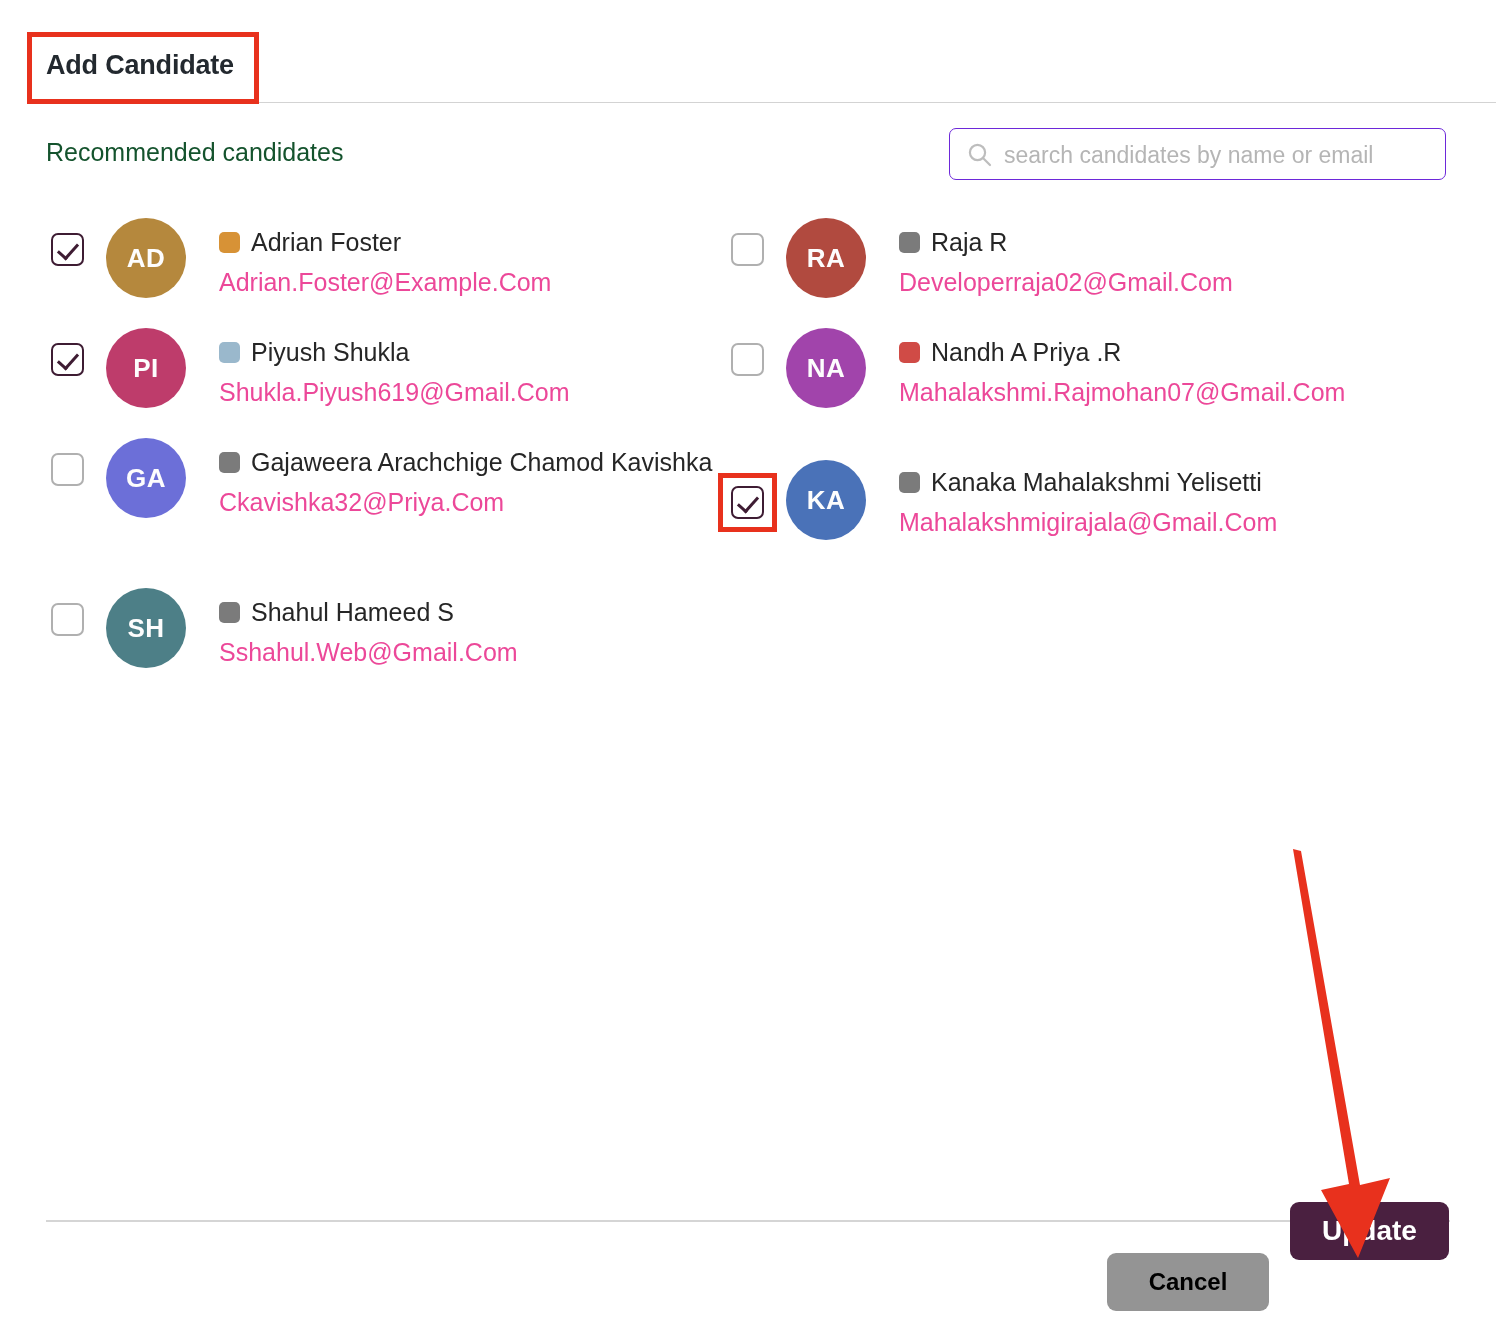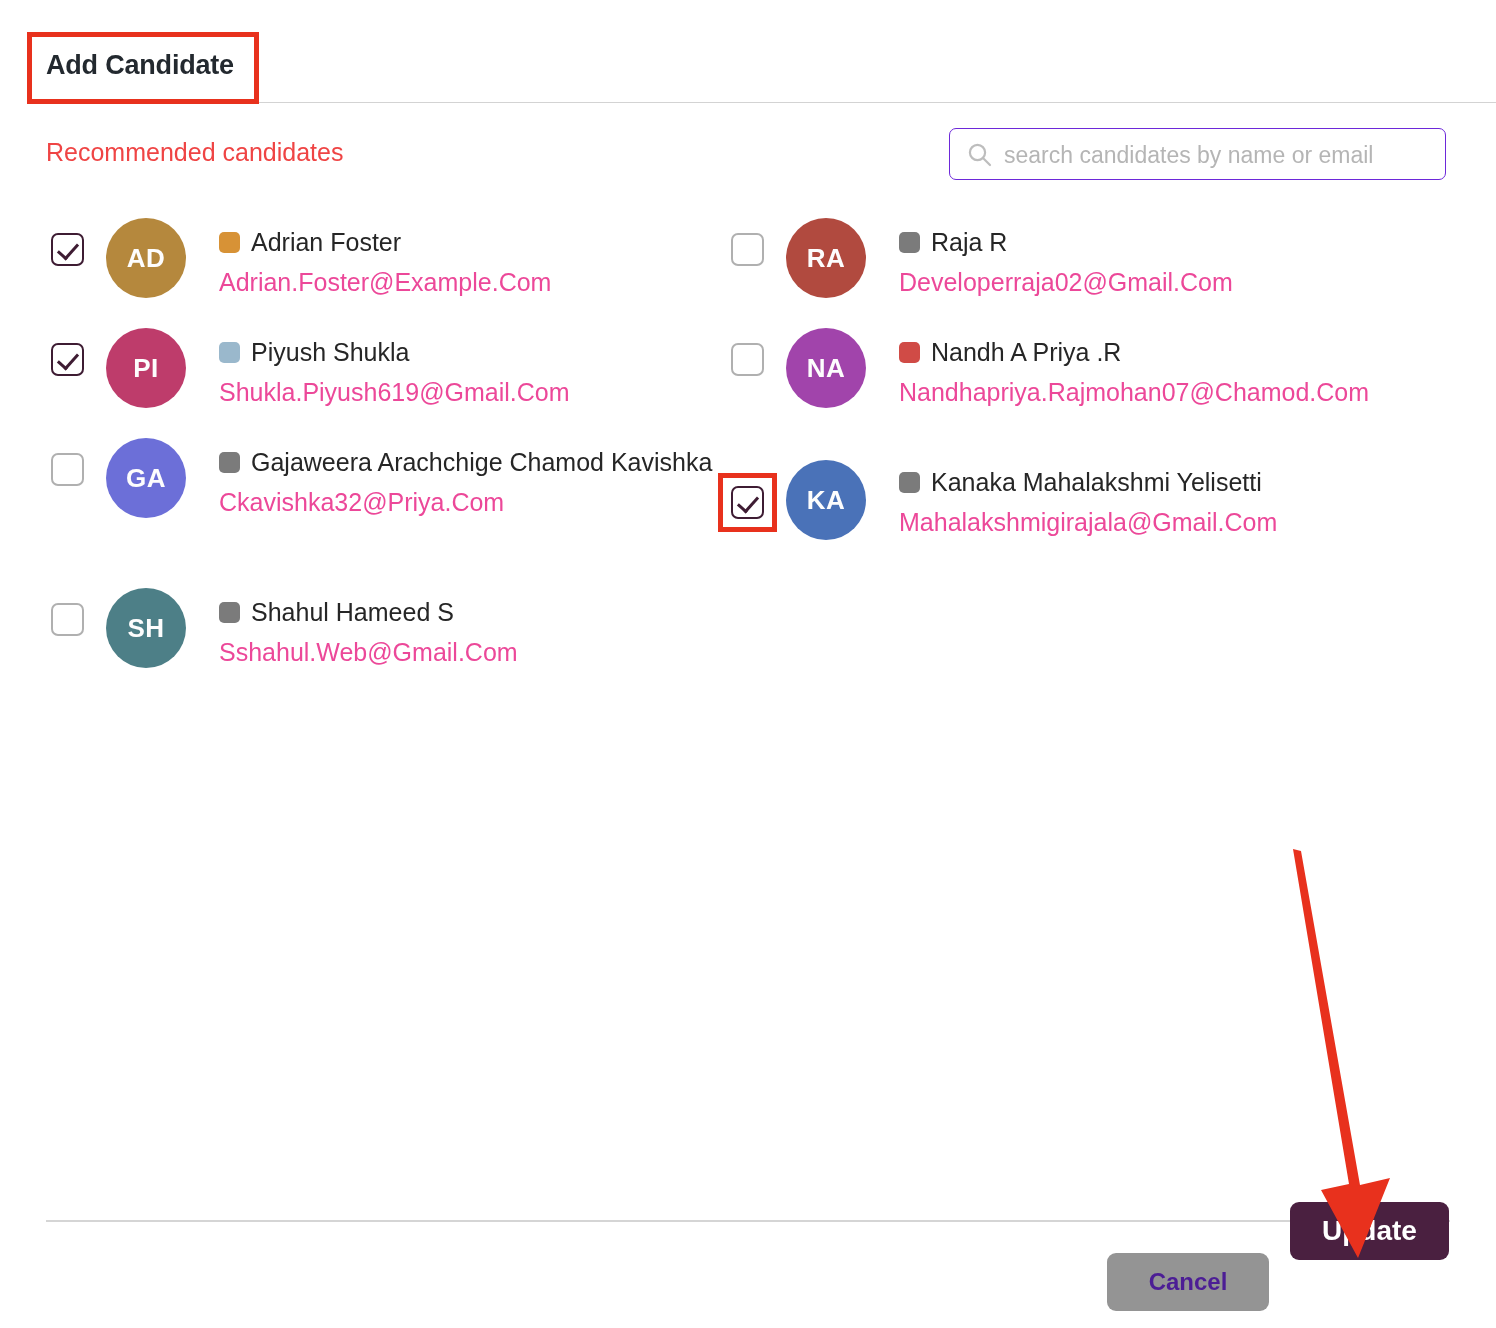--- a/index.html
+++ b/index.html
@@ -51,21 +51,21 @@
     height: 1px;
     background: #d3d3d3;
   }
 
   
   #list-heading {
     position: absolute;
     left: 46px;
     top: 138px;
     font-size: 25px;
-    color: #ef4444;
+    color: #14532d;
     white-space: nowrap;
   }
 
   #search-wrap {
     position: absolute;
     left: 949px;
     top: 128px;
     width: 497px;
     height: 52px;
     border: 1px solid #6d28d9;
@@ -219,21 +219,21 @@
   }
   #cancel-button {
     position: absolute;
     left: 1107px;
     top: 1253px;
     width: 162px;
     height: 58px;
     border: 0;
     border-radius: 9px;
     background: #949494;
-    color: #4c1d95;
+    color: #000000;
     font-family: "Liberation Sans", sans-serif;
     font-size: 24px;
     font-weight: bold;
     cursor: pointer;
   }
   #update-button {
     position: absolute;
     left: 1290px;
     top: 1202px;
     width: 159px;
@@ -344,21 +344,21 @@
             <span class="email-line">Developerraja02@Gmail.Com</span>
           </div>
         </div>
         <div class="candidate-row" style="top: 110px;">
           <div class="cb-slot">
             <div class="checkbox" aria-label="Nandh A Priya .R"></div>
           </div>
           <div class="avatar" style="background: rgb(161, 68, 171);">NA</div>
           <div class="info">
             <span class="name-line"><span class="status-dot" style="background: rgb(208, 75, 70);"></span><span>Nandh A Priya .R</span></span>
-            <span class="email-line">Nandhapriya.Rajmohan07@Chamod.Com</span>
+            <span class="email-line">Mahalakshmi.Rajmohan07@Gmail.Com</span>
           </div>
         </div>
         <div class="candidate-row" style="top: 240px; align-items: center;">
           <div class="cb-slot">
             <div class="checkbox checked" aria-label="Kanaka Mahalakshmi Yelisetti"></div>
             <div class="cb-highlight"></div>
           </div>
           <div class="avatar" style="background: rgb(74, 114, 184);">KA</div>
           <div class="info">
             <span class="name-line"><span class="status-dot" style="background: rgb(123, 123, 123);"></span><span>Kanaka Mahalakshmi Yelisetti</span></span>

